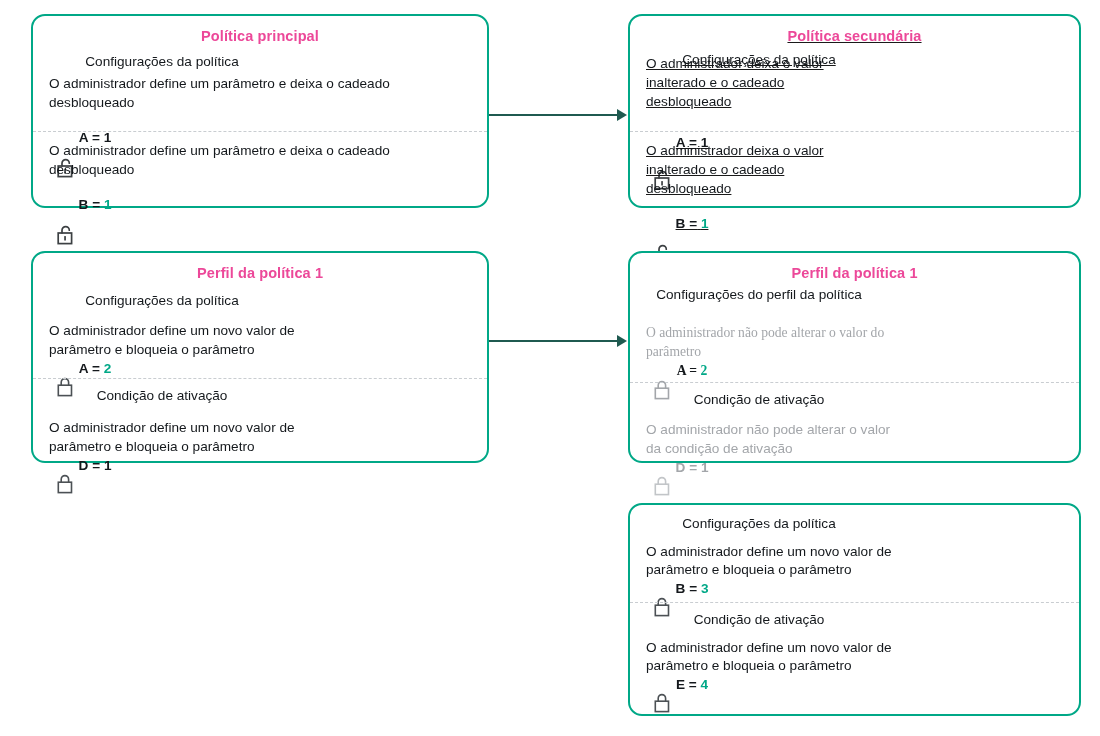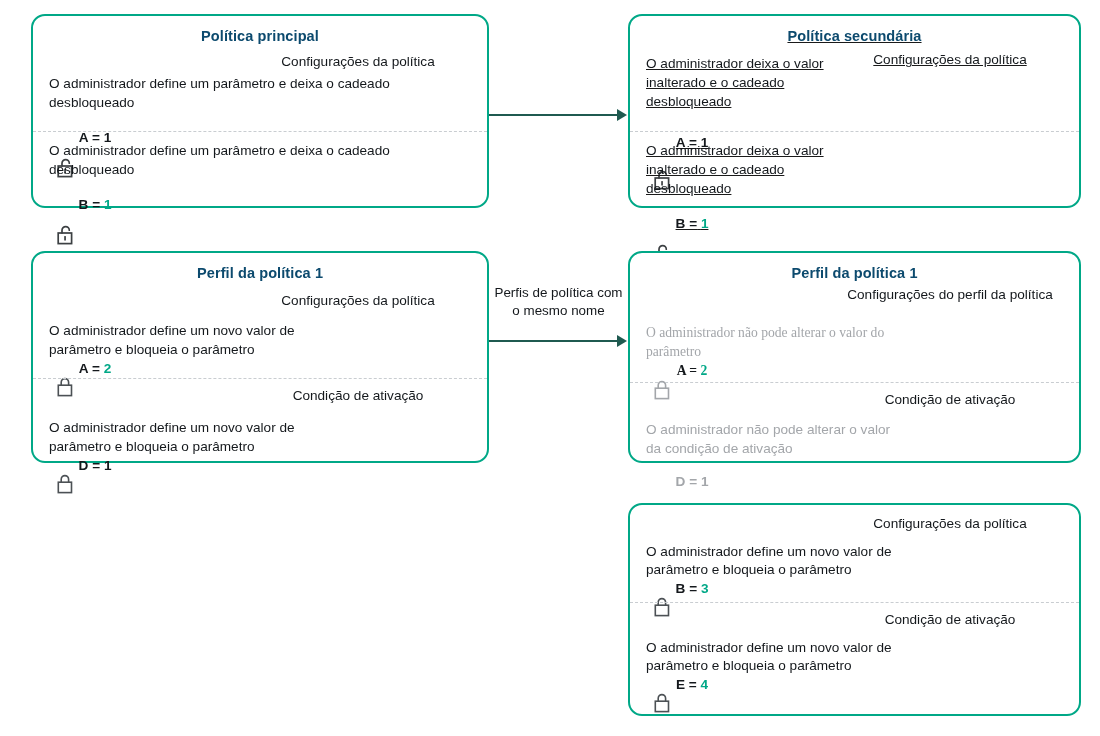--- a/index.html
+++ b/index.html
@@ -28,21 +28,21 @@
     box-sizing: border-box;
     border: 2px solid #00a887;
     border-radius: 14px;
     background: #ffffff;
     padding: 0;
   }
   .card-title {
     text-align: center;
     font-size: 14.5px;
     font-weight: bold;
-    color: #0c4a6e;
+    color: #ec4899;
     letter-spacing: 0.1px;
     padding-top: 12px;
     line-height: 1.2;
   }
 
   
   .row {
     position: relative;
     box-sizing: border-box;
   }
@@ -89,20 +89,21 @@
   .caption {
     text-align: center;
     font-size: 13.6px;
     line-height: 1.3;
     color: #14181c;
     padding-bottom: 2px;
   }
   .caption-wrap {
     display: flex;
     padding: 0 16px;
+    flex-direction: column;
   }
   .caption-spacer { flex: 1 1 auto; }
   .caption-box { flex: 0 0 auto; }
 
   
   .lock-ico { display: block; }
 
   
   .arrow-line {
     position: absolute;
@@ -290,21 +291,21 @@
       </div>
     </div>
 
     <div class="row" style="height:90px; padding-top:8px;">
       <div class="caption-wrap">
         <div class="caption-spacer"></div>
         <div class="caption-box" style="width:226px;">
           <div class="caption">Condição de ativação</div>
         </div>
       </div>
-      <div class="row-inner" style="margin-top:10px;gap:14px;">
+      <div class="row-inner" style="margin-top:10px;">
         <div class="desc muted" style="max-width:250px;">O administrador não pode alterar o valor da condição de ativação</div>
         <div class="valuecol muted" style="padding-top:1px;">
           <span>D =</span>
           <span class="num">1</span>
         </div>
         <div class="lockcol">
           <svg class="lock-ico" width="20" height="22" viewBox="0 0 20 22">
             <path d="M5.2 9.2 V6.3 A3.7 3.7 0 0 1 12.6 6.3 V9.2" fill="none" stroke="#c2c5c8" stroke-width="1.6" stroke-linecap="round"></path>
             <rect x="2.3" y="9.2" width="13.2" height="10.4" fill="none" stroke="#c2c5c8" stroke-width="1.6"></rect>
           </svg>
@@ -356,17 +357,16 @@
             <rect x="2.3" y="9.2" width="13.2" height="10.4" fill="none" stroke="#4c5155" stroke-width="1.6"></rect>
           </svg>
         </div>
       </div>
     </div>
   </div>
 
   <div class="arrow-line" style="left:489px; top:114px; width:129px;"></div>
   <div class="arrow-head" style="left:617px; top:109px;"></div>
 
-  <div class="arrow-label" style="left:489px; top:284px; width:139px;">Perfis de política com o mesmo nome</div>
   <div class="arrow-line" style="left:489px; top:340px; width:129px;"></div>
   <div class="arrow-head" style="left:617px; top:335px;"></div>
 
 </div>
 
 </body></html>

